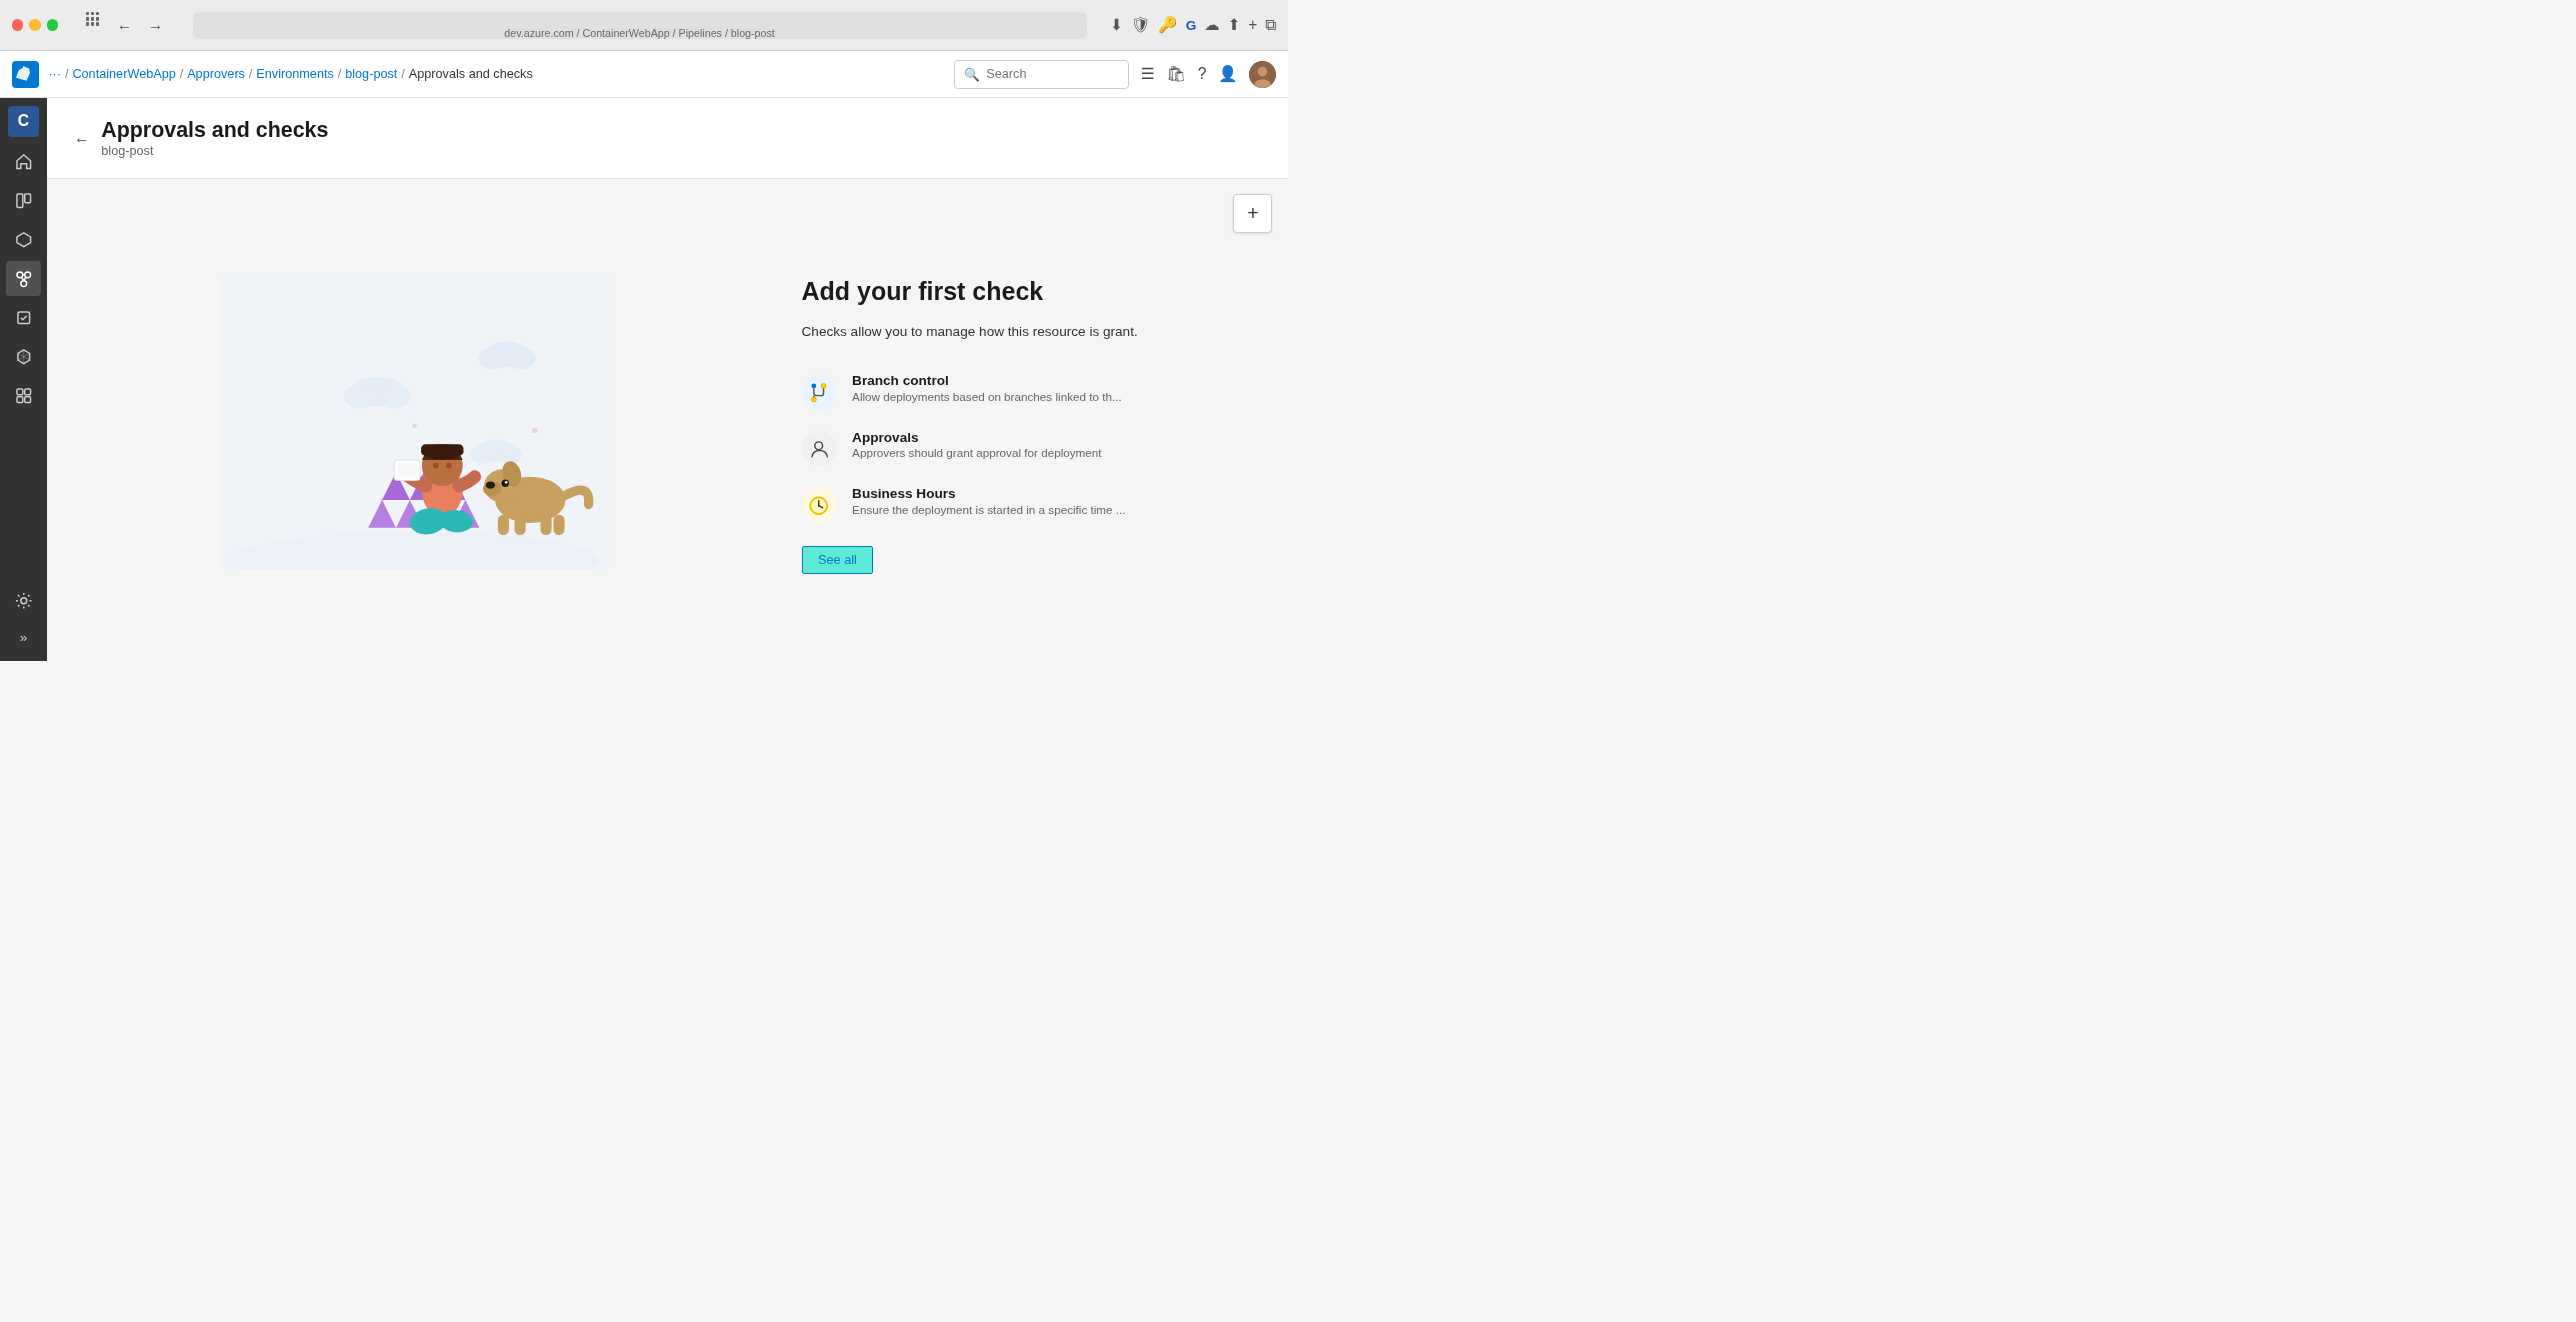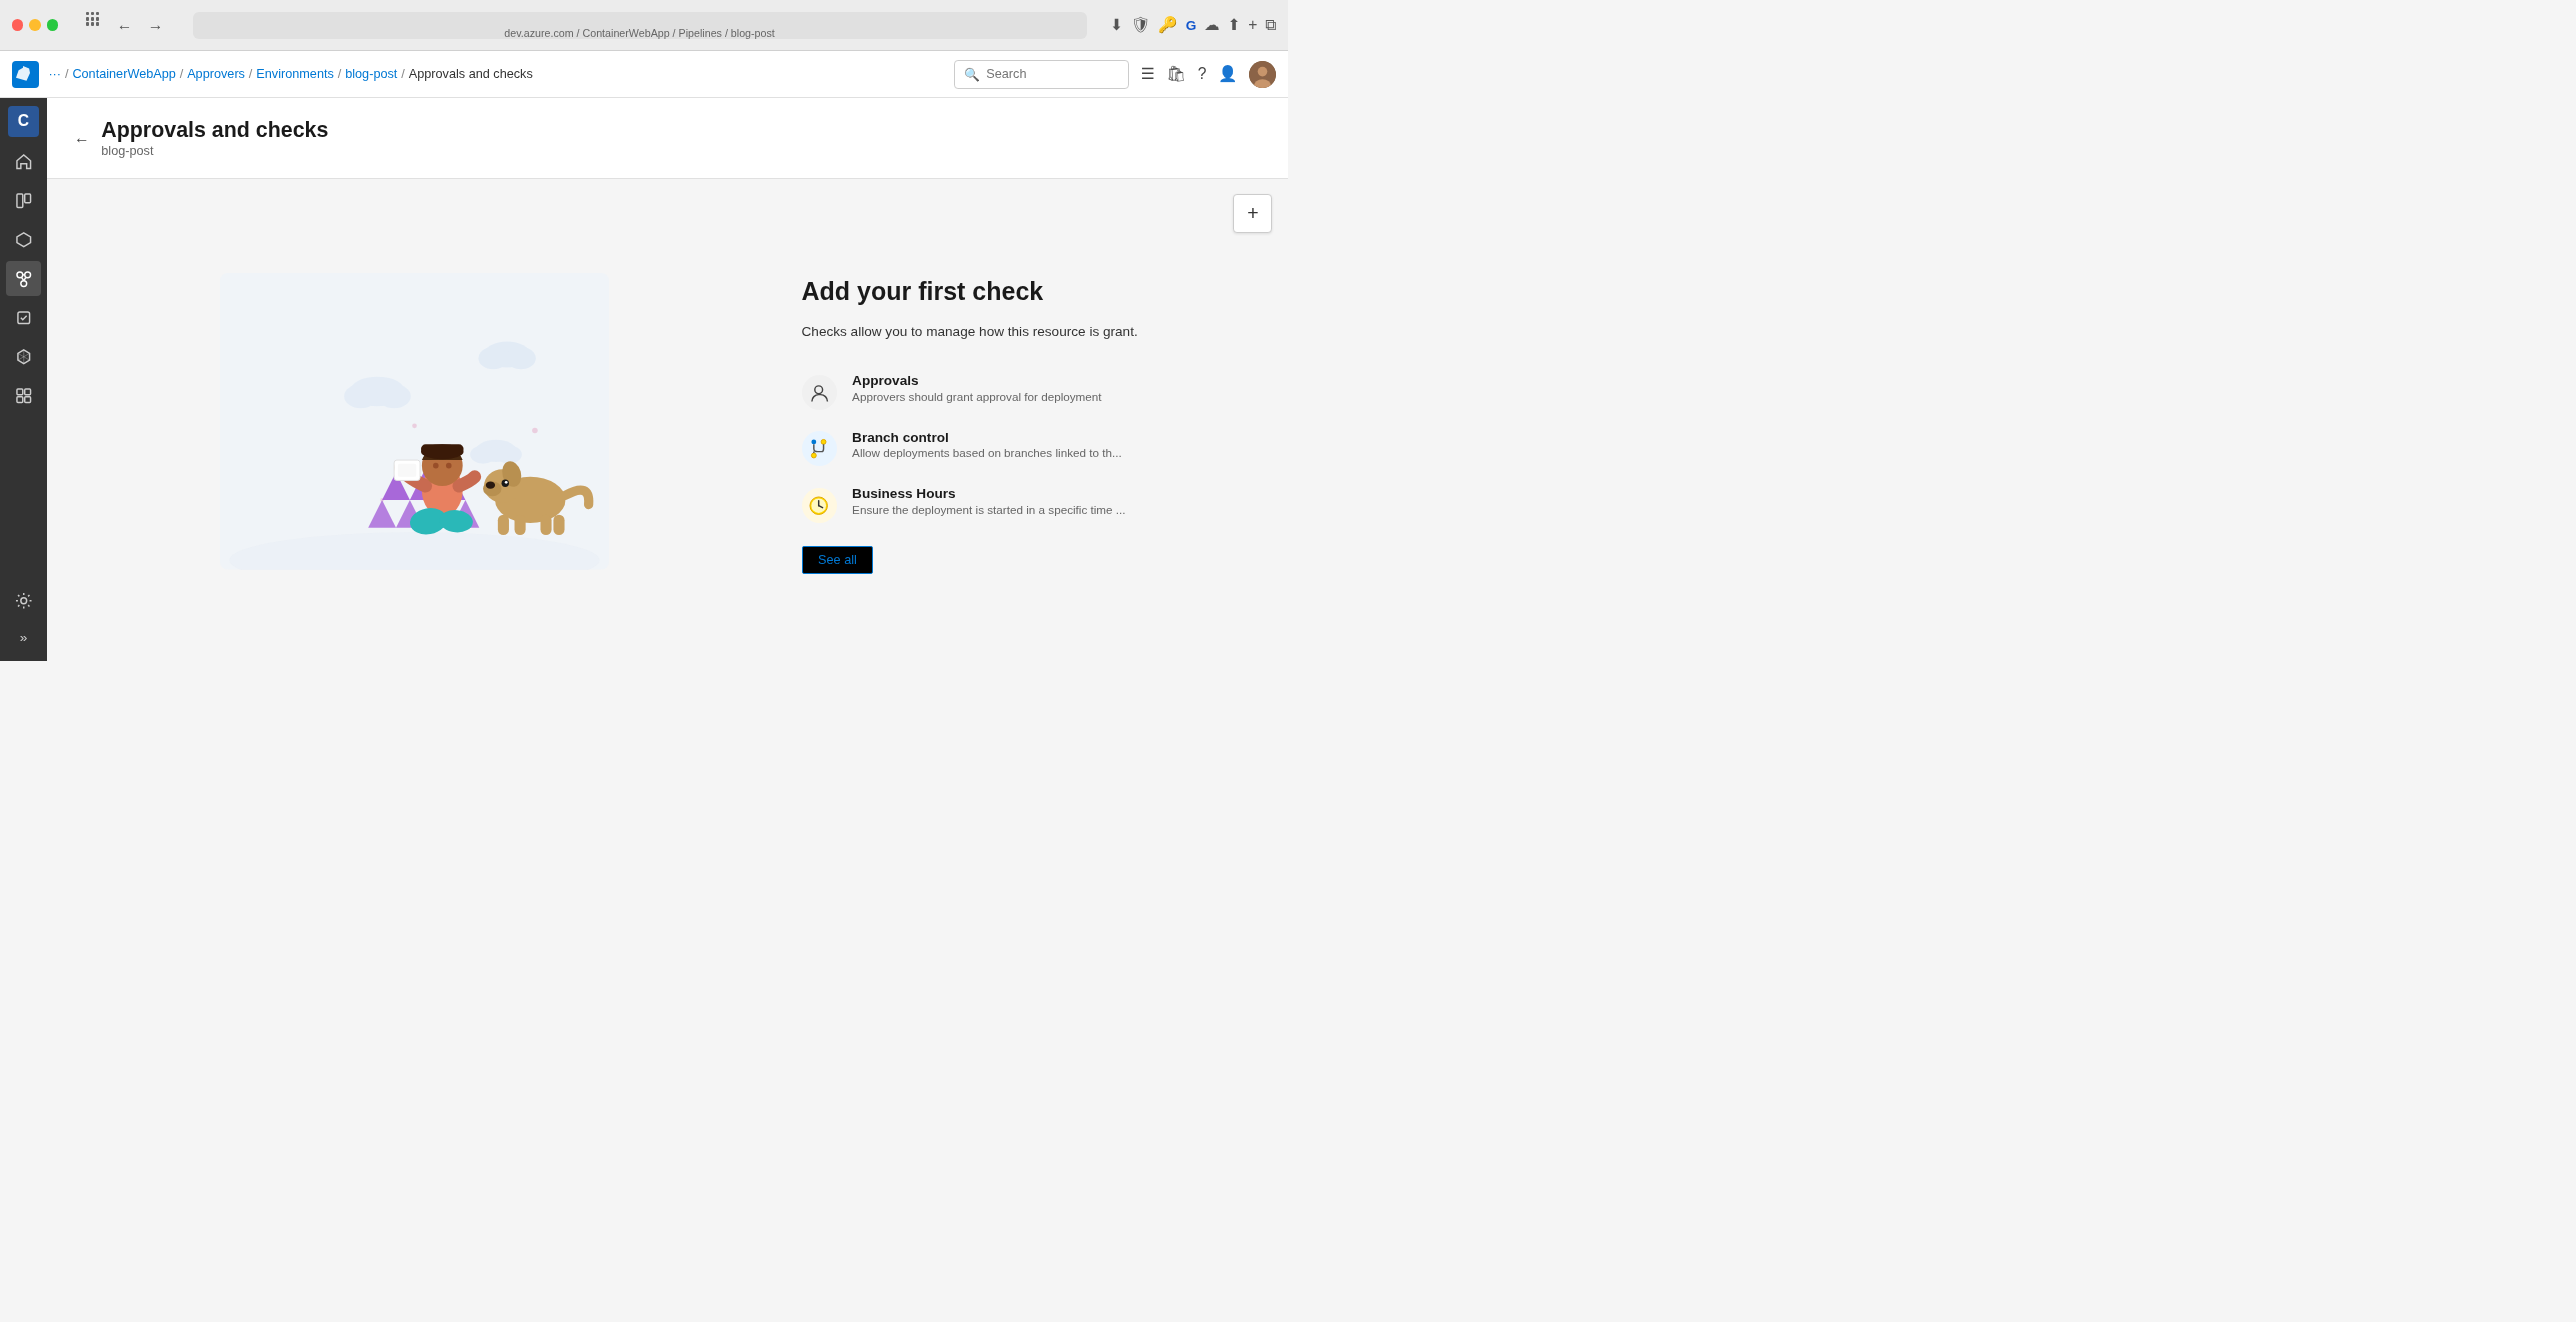--- a/index.html
+++ b/index.html
@@ -177,21 +177,21 @@
     .check-icon-approvals { background: #f0f0f0; color: #444; }
     .check-icon-branch { background: #e8f4ff; color: #0078d4; }
     .check-icon-hours { background: #fff8e1; color: #f59000; }
     .check-item-text {}
     .check-item-title { font-size: 13.6px; font-weight: 600; color: #1a1a1a; }
     .check-item-desc { font-size: 11.7px; color: #666; margin-top: 1.9px; }
     .see-all-btn {
       margin-top: 23.4px;
       padding: 5.8px 15.6px;
       border: 1px solid #0078d4;
-      background: #000000;
+      background: #5eead4;
       color: #0078d4;
       font-size: 12.7px;
       border-radius: 1.9px;
       cursor: pointer;
       width: fit-content;
     }
 
     
     .illustration-svg { max-width: 389px; max-height: 312px; }
   </style>
@@ -442,45 +442,45 @@
         </svg>
       </div>
 
       <div class="right-panel">
         <div class="right-panel-title">Add your first check</div>
         <div class="right-panel-desc">Checks allow you to manage how this resource is grant.</div>
 
         <div class="check-list">
 
           <div class="check-item">
-            <div class="check-icon check-icon-approvals">
-              <svg width="21.4" height="21.4" viewBox="0 0 22 22" fill="none">
-                <circle cx="11" cy="8" r="4" stroke="#444" stroke-width="1.5" fill="none"></circle>
-                <path d="M4 20c0-3.866 3.134-7 7-7h2c3.866 0 7 3.134 7 7" stroke="#444" stroke-width="1.5" fill="none"></path>
-              </svg>
-            </div>
-            <div class="check-item-text">
-              <div class="check-item-title">Approvals</div>
-              <div class="check-item-desc">Approvers should grant approval for deployment</div>
-            </div>
-          </div>
-
-          <div class="check-item">
             <div class="check-icon check-icon-branch">
               <svg width="21.4" height="21.4" viewBox="0 0 22 22" fill="none">
                 <circle cx="6" cy="4" r="2.5" fill="#0078d4"></circle>
                 <circle cx="16" cy="4" r="2.5" fill="#ffd700" stroke="#e0a800" stroke-width="1"></circle>
                 <circle cx="6" cy="18" r="2.5" fill="#ffd700" stroke="#e0a800" stroke-width="1"></circle>
                 <path d="M6 6.5V11C6 13 8 14 10 14L14 14C16 14 16 12 16 11V6.5" stroke="#555" stroke-width="1.5" fill="none"></path>
                 <line x1="6" y1="14" x2="6" y2="15.5" stroke="#555" stroke-width="1.5"></line>
               </svg>
             </div>
             <div class="check-item-text">
               <div class="check-item-title">Branch control</div>
               <div class="check-item-desc">Allow deployments based on branches linked to th...</div>
+            </div>
+          </div>
+
+          <div class="check-item">
+            <div class="check-icon check-icon-approvals">
+              <svg width="21.4" height="21.4" viewBox="0 0 22 22" fill="none">
+                <circle cx="11" cy="8" r="4" stroke="#444" stroke-width="1.5" fill="none"></circle>
+                <path d="M4 20c0-3.866 3.134-7 7-7h2c3.866 0 7 3.134 7 7" stroke="#444" stroke-width="1.5" fill="none"></path>
+              </svg>
+            </div>
+            <div class="check-item-text">
+              <div class="check-item-title">Approvals</div>
+              <div class="check-item-desc">Approvers should grant approval for deployment</div>
             </div>
           </div>
 
           <div class="check-item">
             <div class="check-icon check-icon-hours">
               <svg width="21.4" height="21.4" viewBox="0 0 22 22" fill="none">
                 <circle cx="11" cy="11" r="9" fill="#ffd700" stroke="#e0a800" stroke-width="1"></circle>
                 <circle cx="11" cy="11" r="7.5" fill="#fff8c0"></circle>
                 <line x1="11" y1="6" x2="11" y2="11" stroke="#333" stroke-width="1.5" stroke-linecap="round"></line>
                 <line x1="11" y1="11" x2="15" y2="13" stroke="#333" stroke-width="1.5" stroke-linecap="round"></line>

